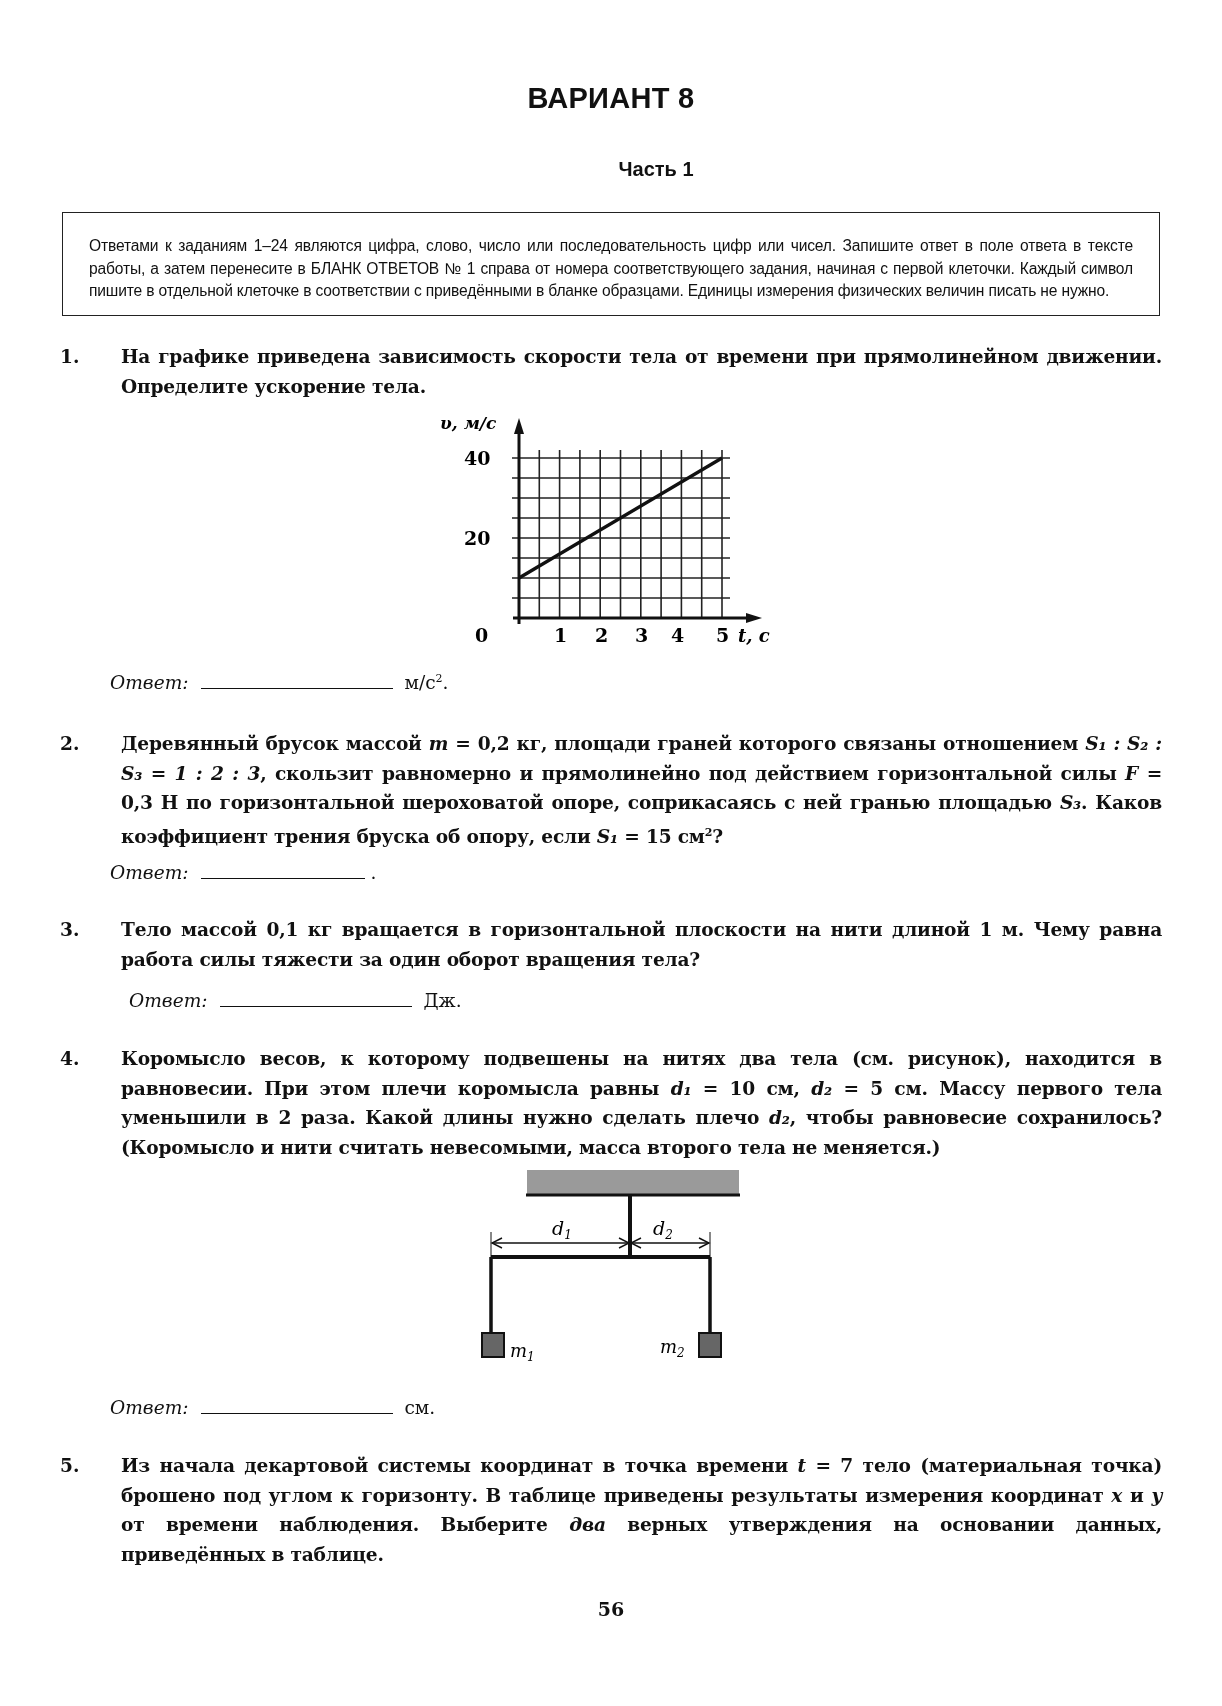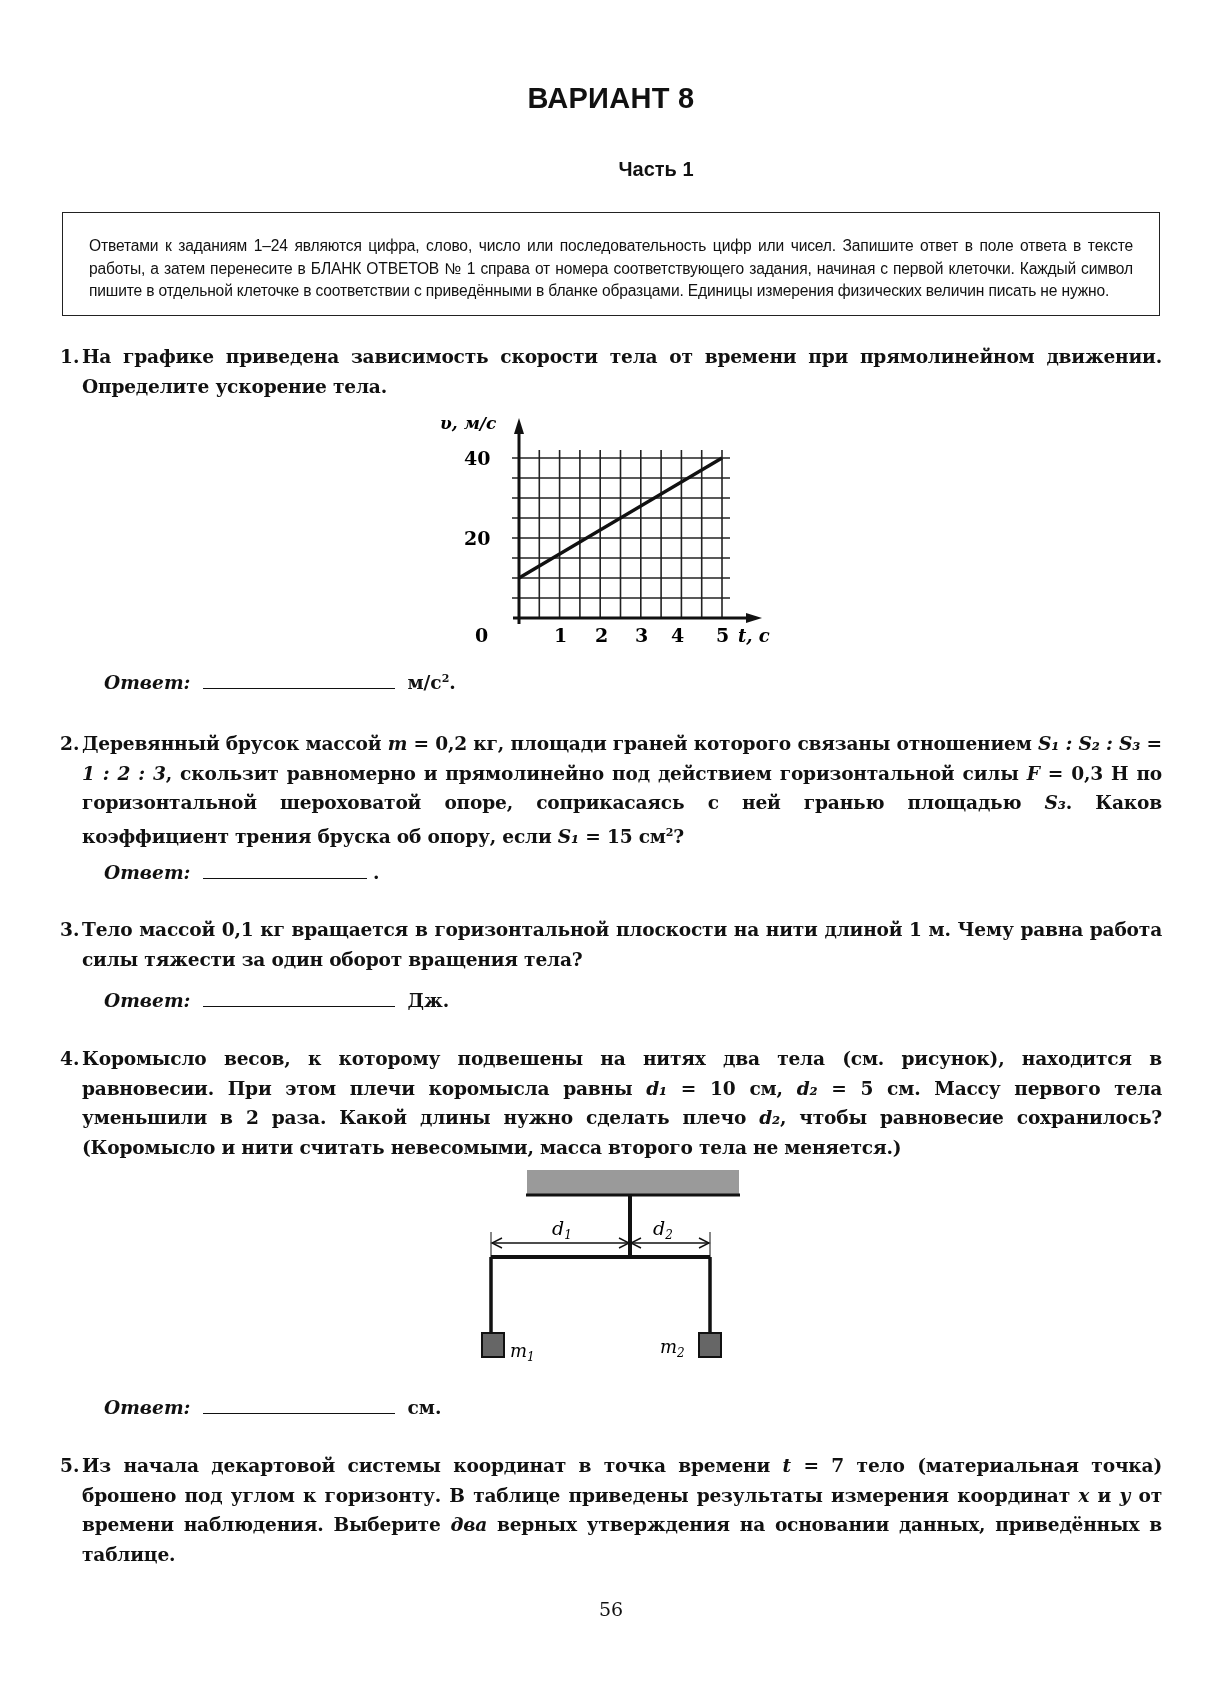--- a/index.html
+++ b/index.html
@@ -4,26 +4,26 @@
 <style>
   html, body { margin: 0; padding: 0; background: #ffffff; }
   body { width: 1222px; height: 1706px; position: relative; overflow: hidden; color: #111; font-family: "DejaVu Serif", "Liberation Serif", serif; }
   .abs { position: absolute; }
   .variant-title { left: 0; width: 1222px; top: 82px; text-align: center; font-family: "Liberation Sans", sans-serif; font-weight: bold; font-size: 29px; letter-spacing: 0.3px; }
   .part-title { left: 0; width: 1222px; top: 158px; text-align: center; font-family: "Liberation Sans", sans-serif; font-weight: bold; font-size: 20px; padding-left: 45px; }
   .instr-box { left: 62px; top: 212px; width: 1076px; height: 90px; border: 1.5px solid #222; padding: 6px 10px; box-sizing: content-box; }
   .instr-text { font-family: "Liberation Sans", sans-serif; font-size: 15.6px; line-height: 22.6px; text-align: justify; margin: 16px; letter-spacing: -0.15px; }
   .q { left: 60px; width: 1102px; font-size: 18.6px; line-height: 29.5px; }
   .q-num { position: absolute; left: 0; top: 0; font-weight: bold; }
-  .q-text { margin-left: 22px; text-align: justify; font-weight: bold; letter-spacing: -0.2px; }
+  .q-text { margin-left: 61px; text-align: justify; font-weight: bold; letter-spacing: -0.2px; }
   .q-text i { font-weight: bold; }
-  .answer { left: 104px; font-size: 18.6px; font-weight: bold; }
+  .answer { left: 110px; font-size: 18.6px; font-weight: normal; }
   .answer .lbl { font-style: italic; }
   .answer .line { display: inline-block; border-bottom: 1.5px solid #111; vertical-align: baseline; height: 1px; margin: 0 6px; }
-  .page-num { left: 0; width: 1222px; top: 1598px; text-align: center; font-weight: normal; font-size: 19px; }
+  .page-num { left: 0; width: 1222px; top: 1598px; text-align: center; font-weight: bold; font-size: 19px; }
   sup { font-size: 11px; }
   .graph svg text { font-family: "DejaVu Serif", serif; font-weight: bold; }
 </style>
 </head>
 <body>
 
 <div class="abs variant-title">ВАРИАНТ 8</div>
 <div class="abs part-title">Часть 1</div>
 
 <div class="abs instr-box">
@@ -92,21 +92,21 @@
 <div class="abs answer" style="top:862px;">
   <span class="lbl">Ответ:</span>
   <span class="line" style="width:164px;"></span><span>.</span>
 </div>
 
 <div class="abs q" style="top:915px;">
   <span class="q-num">3.</span>
   <div class="q-text">Тело массой 0,1 кг вращается в горизонтальной плоскости на нити длиной 1 м. Чему равна работа силы тяжести за один оборот вращения тела?</div>
 </div>
 
-<div class="abs answer" style="top:990px;">
+<div class="abs answer" style="top:990px;margin-left:19px;">
   <span class="lbl">Ответ:</span>
   <span class="line" style="width:192px;"></span>
   <span>Дж.</span>
 </div>
 
 <div class="abs q" style="top:1044px;">
   <span class="q-num">4.</span>
   <div class="q-text"><span>Коромысло весов, к которому подвешены на нитях два тела (см. рисунок), находится в равновесии. При этом плечи коромысла равны </span><i>d₁</i><span> = 10 см, </span><i>d₂</i><span> = 5 см. Массу первого тела уменьшили в 2 раза. Какой длины нужно сделать плечо </span><i>d₂</i><span>, чтобы равновесие сохранилось? (Коромысло и нити считать невесомыми, масса второго тела не меняется.)</span></div>
 </div>
 

